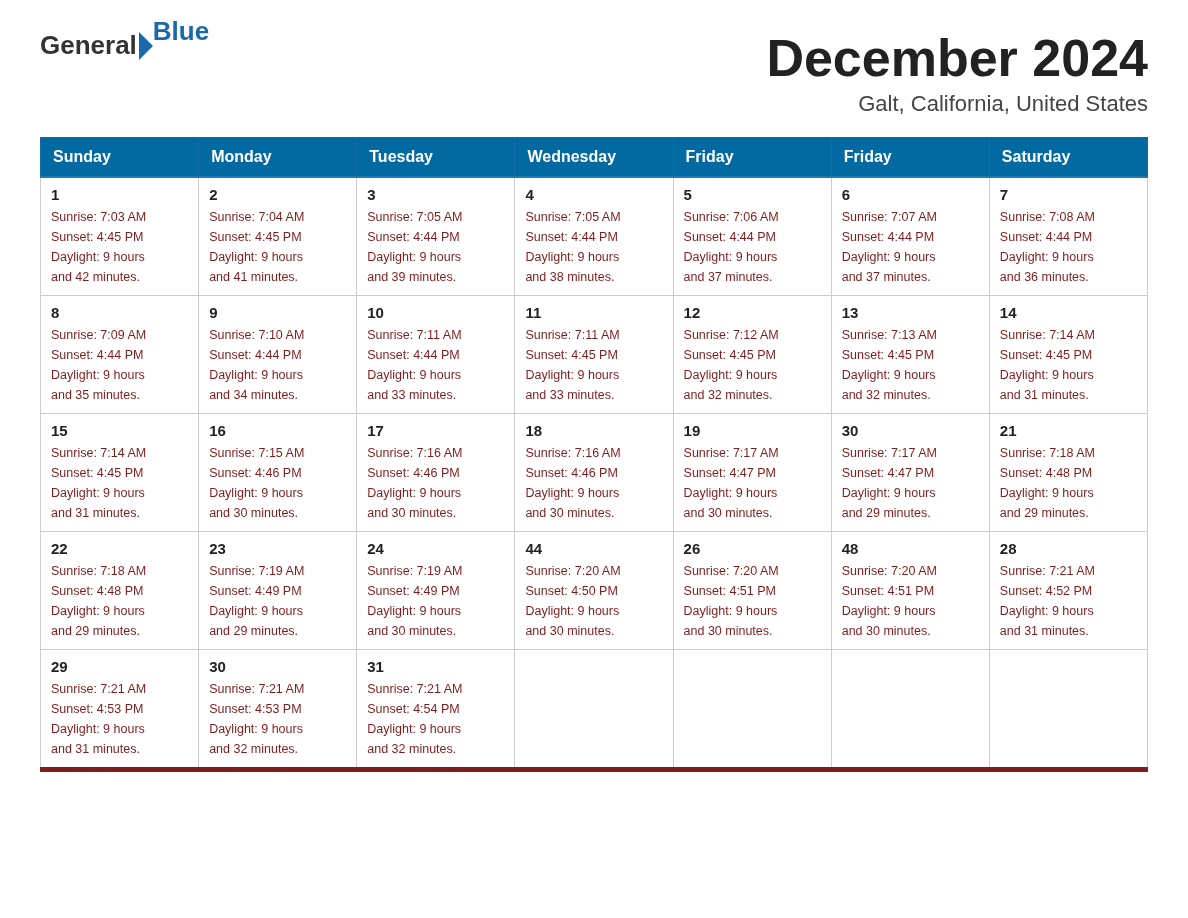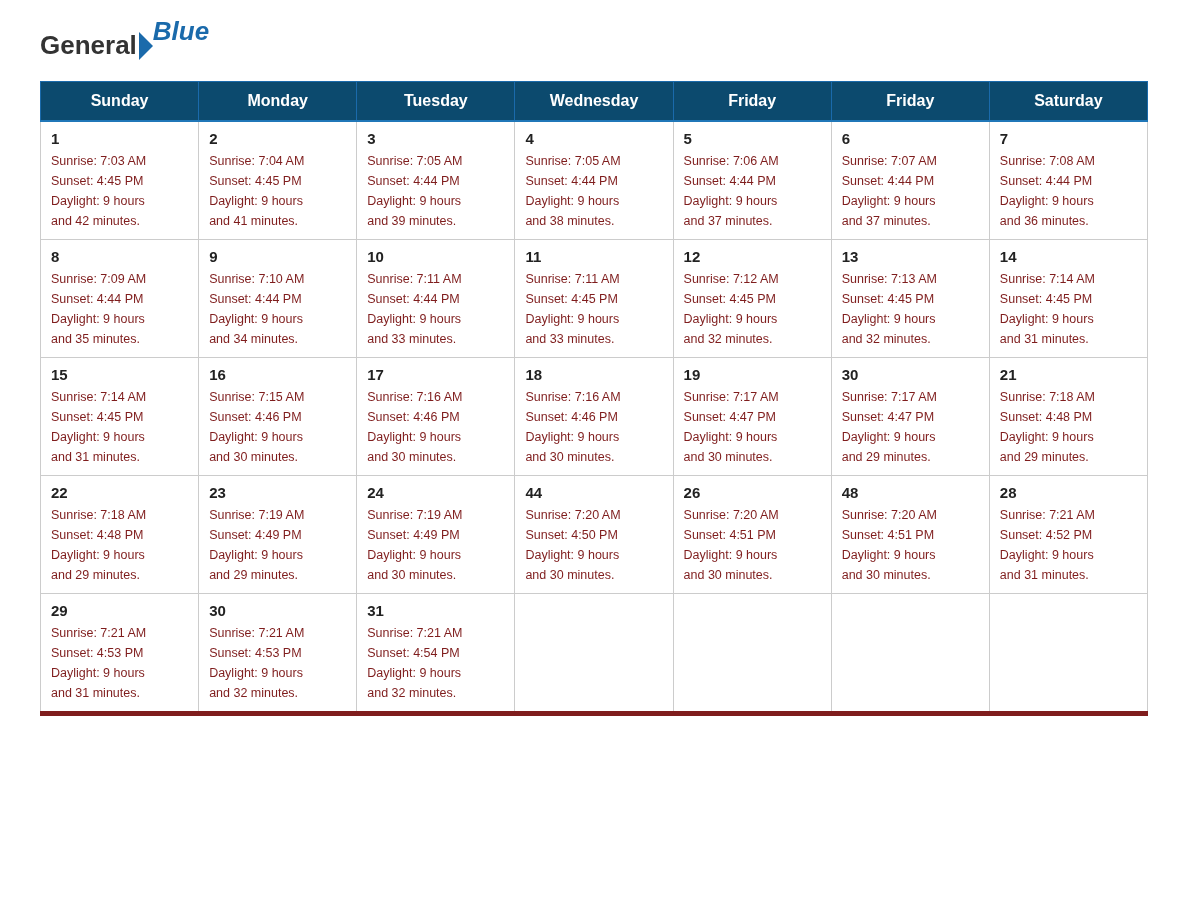--- a/index.html
+++ b/index.html
@@ -58,26 +58,26 @@
       font-size: 22px;
       color: #444;
       margin-top: 4px;
     }
     .calendar-table {
       width: 100%;
       border-collapse: collapse;
       margin-top: 10px;
     }
     .calendar-table th {
-      background-color: #0c4a6e;
+      background-color: #0369a1;
       color: #ffffff;
       font-size: 16px;
       font-weight: bold;
       padding: 10px 12px;
-      text-align: center;
+      text-align: left;
       border: 1px solid #1a6aab;
     }
     .calendar-table td {
       vertical-align: top;
       border: 1px solid #cccccc;
       padding: 8px 10px;
       width: 14.28%;
       height: 110px;
       font-size: 13px;
       color: #333;
@@ -106,23 +106,27 @@
   </style>
 </head>
 <body>
 
 <div class="header">
   <div class="logo">
     <div class="logo-top">
       <span class="logo-text-general">General</span>
       <div class="logo-triangle"></div>
     </div>
-    <div style="display:flex; align-items:center; margin-top:-6px; margin-left:0px;font-style:italic;">
+    <div style="display:flex; align-items:center; margin-top:-6px; margin-left:0px;">
       <span class="logo-bottom">Blue</span>
     </div>
+  </div>
+  <div class="title-section">
+    <div class="month-title">December 2024</div>
+    <div class="location">Galt, California, United States</div>
   </div>
 </div>
 
 <table class="calendar-table">
   <thead>
     <tr>
     <th>Sunday</th>
         <th>Monday</th>
         <th>Tuesday</th>
         <th>Wednesday</th>

